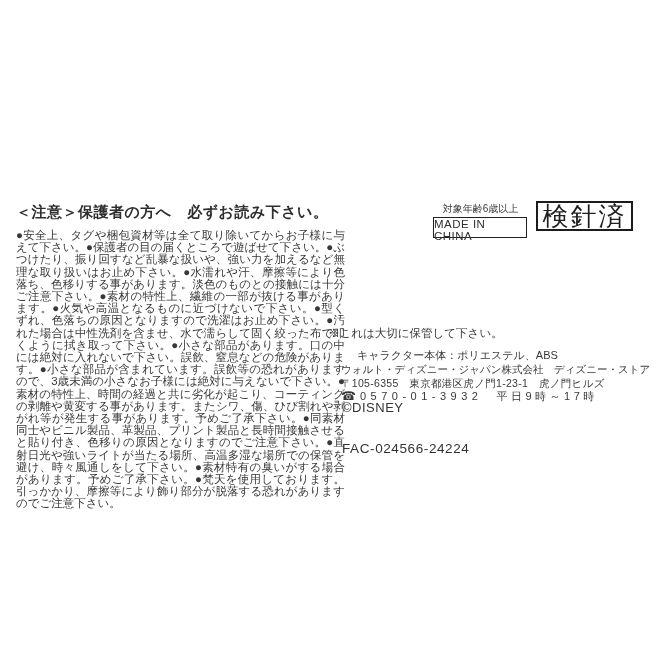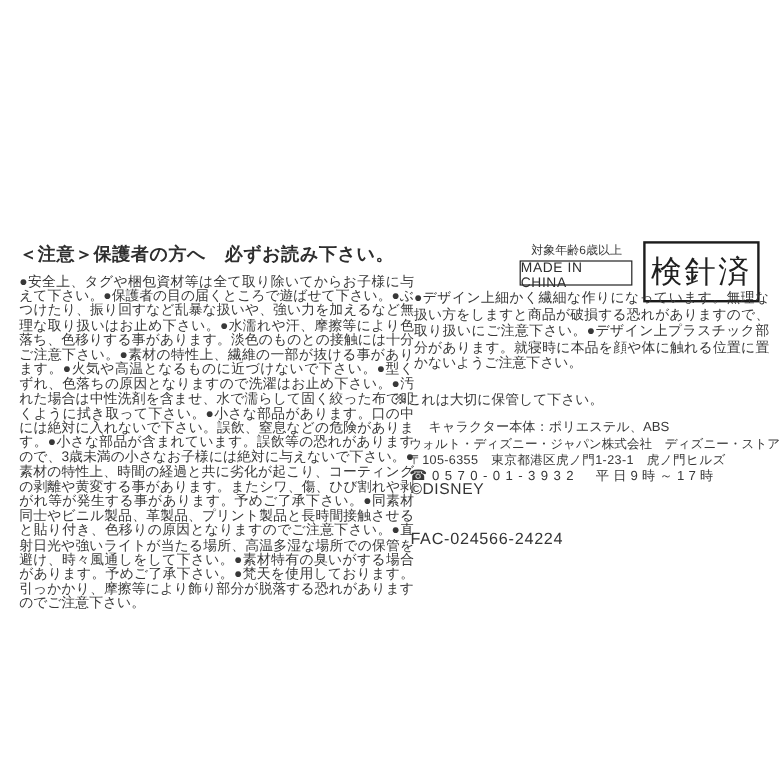--- a/index.html
+++ b/index.html
@@ -60,21 +60,21 @@
     align-items: flex-start;
     justify-content: center;
     font-size: 11.5px;
     letter-spacing: 0.5px;
     color: #2e2e2e;
   }
   .kenshin-box {
     left: 536px;
     top: 201px;
     width: 97px;
-    height: 51px;
+    height: 30px;
     border: 2.4px solid #1c1c1c;
     box-sizing: border-box;
     display: flex;
     align-items: center;
     justify-content: center;
     font-size: 26px;
     letter-spacing: 2px;
     color: #1f1f1f;
   }
 
@@ -156,21 +156,20 @@
   <div class="abs age-label">対象年齢6歳以上</div>
 
   <div class="abs made-in-box">
     <span>MADE IN CHINA</span>
   </div>
 
   <div class="abs kenshin-box">
     <span>検針済</span>
   </div>
 
-  <div class="abs right-body">●デザイン上細かく繊細な作りになっています。無理な扱い方をしますと商品が破損する恐れがありますので、取り扱いにご注意下さい。●デザイン上プラスチック部分があります。就寝時に本品を顔や体に触れる位置に置かないようご注意下さい。</div>
 
   <div class="abs keep-note">※これは大切に保管して下さい。</div>
 
   <div class="abs material-line">キャラクター本体：ポリエステル、ABS</div>
 
   <div class="abs company-line">ウォルト・ディズニー・ジャパン株式会社　ディズニー・ストア</div>
 
   <div class="abs address-line">〒105-6355　東京都港区虎ノ門1-23-1　虎ノ門ヒルズ</div>
 
   <div class="abs phone-line">

